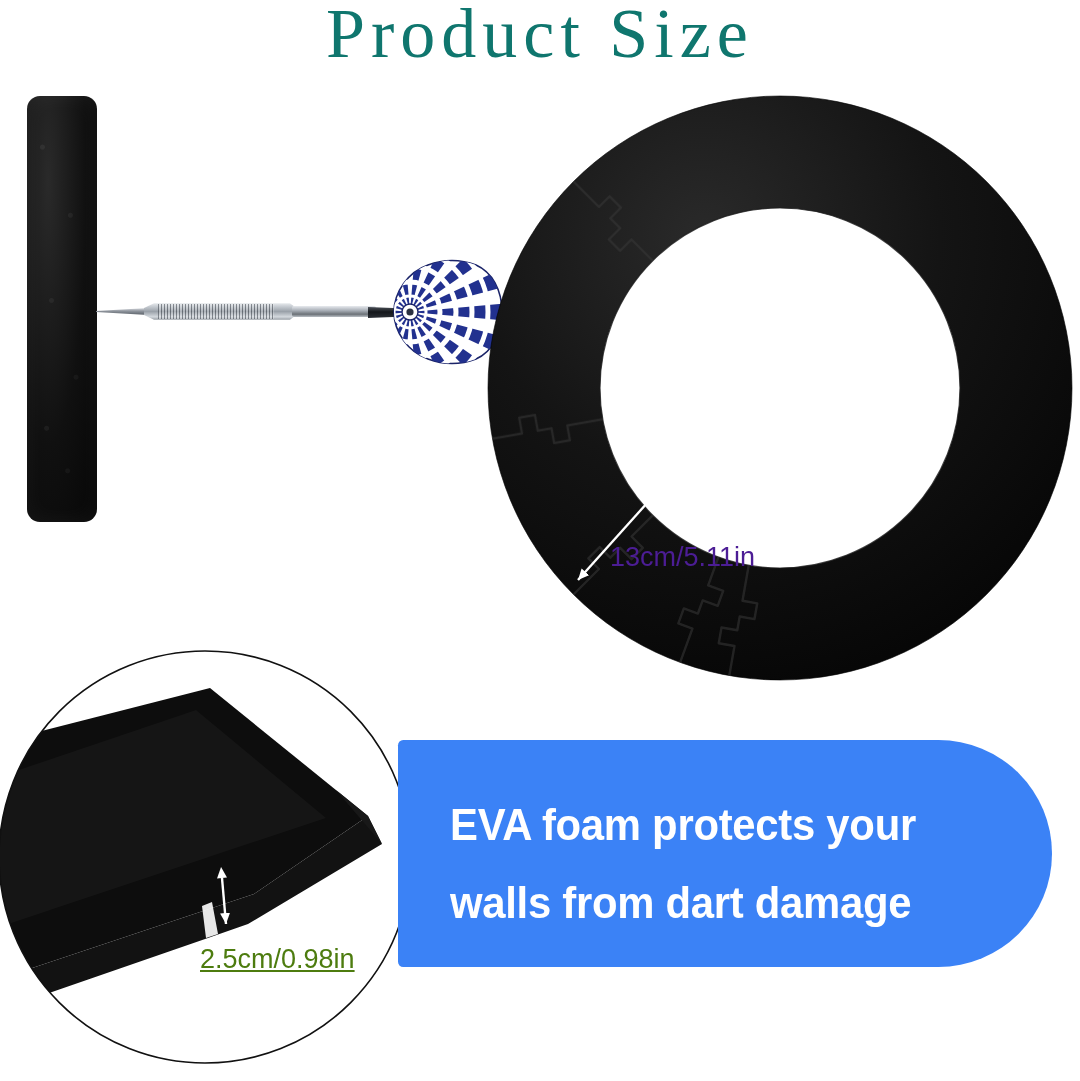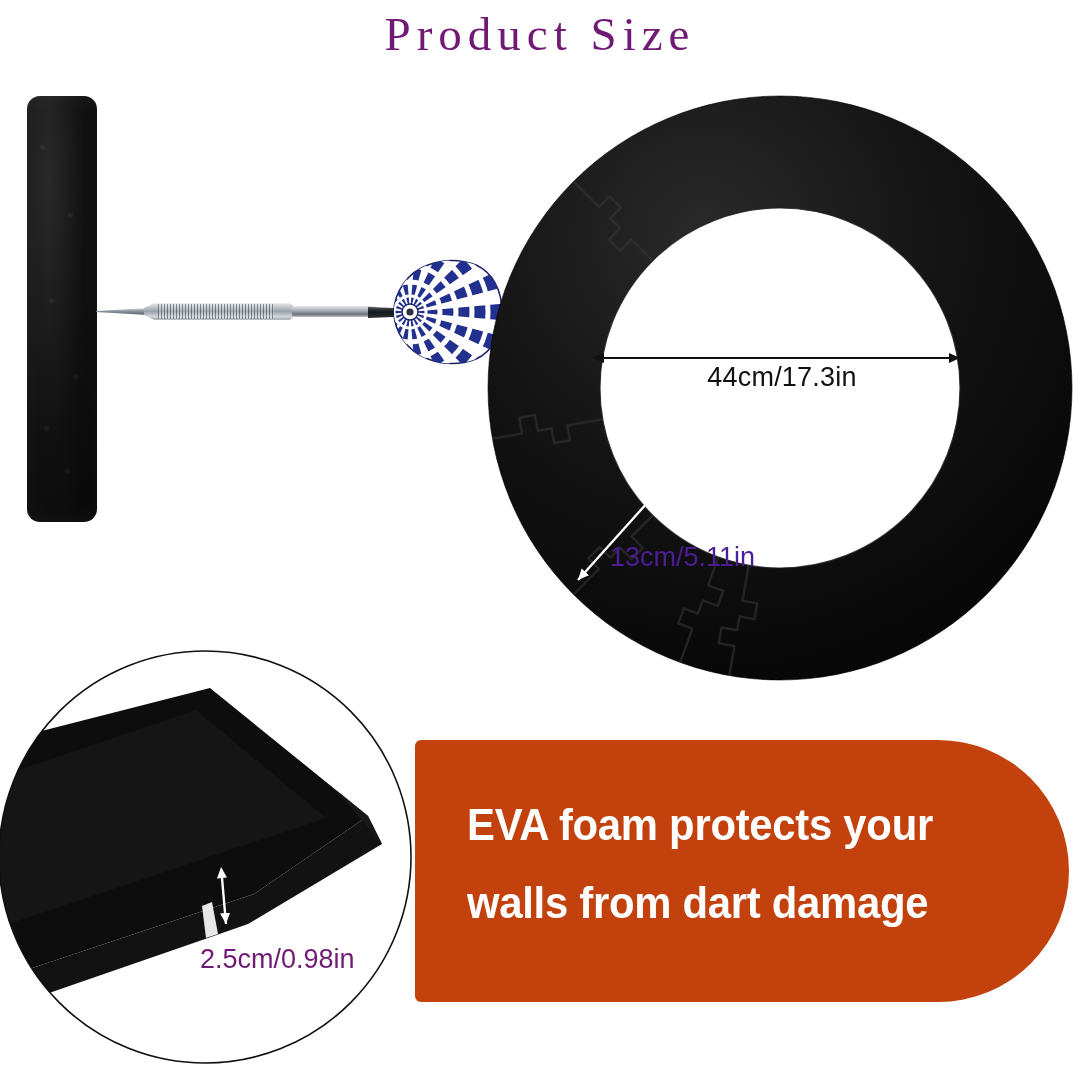--- a/index.html
+++ b/index.html
@@ -5,22 +5,22 @@
   html,body{margin:0;padding:0;background:#ffffff;}
   body{width:1080px;height:1081px;position:relative;overflow:hidden;
        font-family:"Liberation Sans",sans-serif;}
 
   .stage{position:absolute;left:0;top:0;width:1080px;height:1081px;}
 
   
   #page-title{
     position:absolute;left:0;top:2px;width:1080px;text-align:center;
     font-family:"Liberation Serif",serif;
-    font-size:47px;line-height:64px;letter-spacing:6px;
-    color:#701a75;white-space:pre;
+    font-size:70px;line-height:64px;letter-spacing:6px;
+    color:#0f766e;white-space:pre;
   }
 
   
   #foam-strip{
     position:absolute;left:27px;top:96px;width:70px;height:426px;
     border-radius:13px;
     background:
       radial-gradient(ellipse at 30% 20%, #2a2a2a 0%, #101010 55%, #060606 100%),
       #0b0b0b;
     box-shadow:inset 0 0 22px rgba(255,255,255,.05);
@@ -91,29 +91,28 @@
 
   
   #closeup{position:absolute;left:-4px;top:648px;width:418px;height:418px;}
   #closeup svg{display:block;}
 
   
   #dim-thickness{position:absolute;left:200px;top:866px;width:200px;height:120px;}
   #dim-thickness svg{position:absolute;left:0;top:0;}
   #dim-thickness .lbl{
     position:absolute;left:0px;top:78px;
-    font-size:27px;color:#701a75;white-space:nowrap;
+    font-size:27px;color:#4d7c0f;white-space:nowrap;text-decoration:underline;
   }
 
   
   #feature-banner{
-    position:absolute;left:398px;top:740px;width:654px;height:262px;
-    background:#c2410c;
+    position:absolute;left:398px;top:740px;width:654px;height:227px;
+    background:#3b82f6;
     border-radius:6px 131px 131px 6px;
-    margin-left:17px;
   }
   #feature-banner .txt{
     position:absolute;left:52px;top:46px;width:560px;
     color:#ffffff;font-weight:bold;
     font-size:45px;line-height:78px;letter-spacing:-.3px;
     transform:scaleX(.93);transform-origin:left top;
     white-space:pre-line;
   }
 </style>
 </head>
@@ -233,34 +232,20 @@
           <path d="M-56 0 L-20 0 L-20 -15 L-4 -15 L-4 0 L10 0 L10 16 L26 16 L26 0 L56 0"></path>
         </g>
 
         <g transform="translate(314,314) rotate(80) translate(0,236) rotate(90)">
           <path d="M-56 0 L-20 0 L-20 -15 L-4 -15 L-4 0 L10 0 L10 16 L26 16 L26 0 L56 0"></path>
         </g>
       </g>
     </svg>
   </div>
 
-  <div id="dim-diameter">
-    <svg width="380" height="30" viewBox="0 0 380 30">
-      <defs>
-        <marker id="arrL" markerWidth="12" markerHeight="12" refX="11" refY="5" orient="auto" markerUnits="userSpaceOnUse">
-          <path d="M11 0 L0 5 L11 10 z" fill="#111"></path>
-        </marker>
-        <marker id="arrR" markerWidth="12" markerHeight="12" refX="11" refY="5" orient="auto" markerUnits="userSpaceOnUse">
-          <path d="M0 0 L11 5 L0 10 z" fill="#111"></path>
-        </marker>
-      </defs>
-      <line x1="12" y1="18" x2="368" y2="18" stroke="#111" stroke-width="1.8" marker-start="url(#arrL)" marker-end="url(#arrR)"></line>
-    </svg>
-    <div class="lbl">44cm/17.3in</div>
-  </div>
 
   <div id="dim-width">
     <svg width="120" height="110" viewBox="0 0 120 110">
       <defs>
         <marker id="arrWa" markerWidth="12" markerHeight="12" refX="11" refY="5" orient="auto" markerUnits="userSpaceOnUse">
           <path d="M11 0 L0 5 L11 10 z" fill="#ffffff"></path>
         </marker>
         <marker id="arrWb" markerWidth="12" markerHeight="12" refX="11" refY="5" orient="auto" markerUnits="userSpaceOnUse">
           <path d="M0 0 L11 5 L0 10 z" fill="#ffffff"></path>
         </marker>

